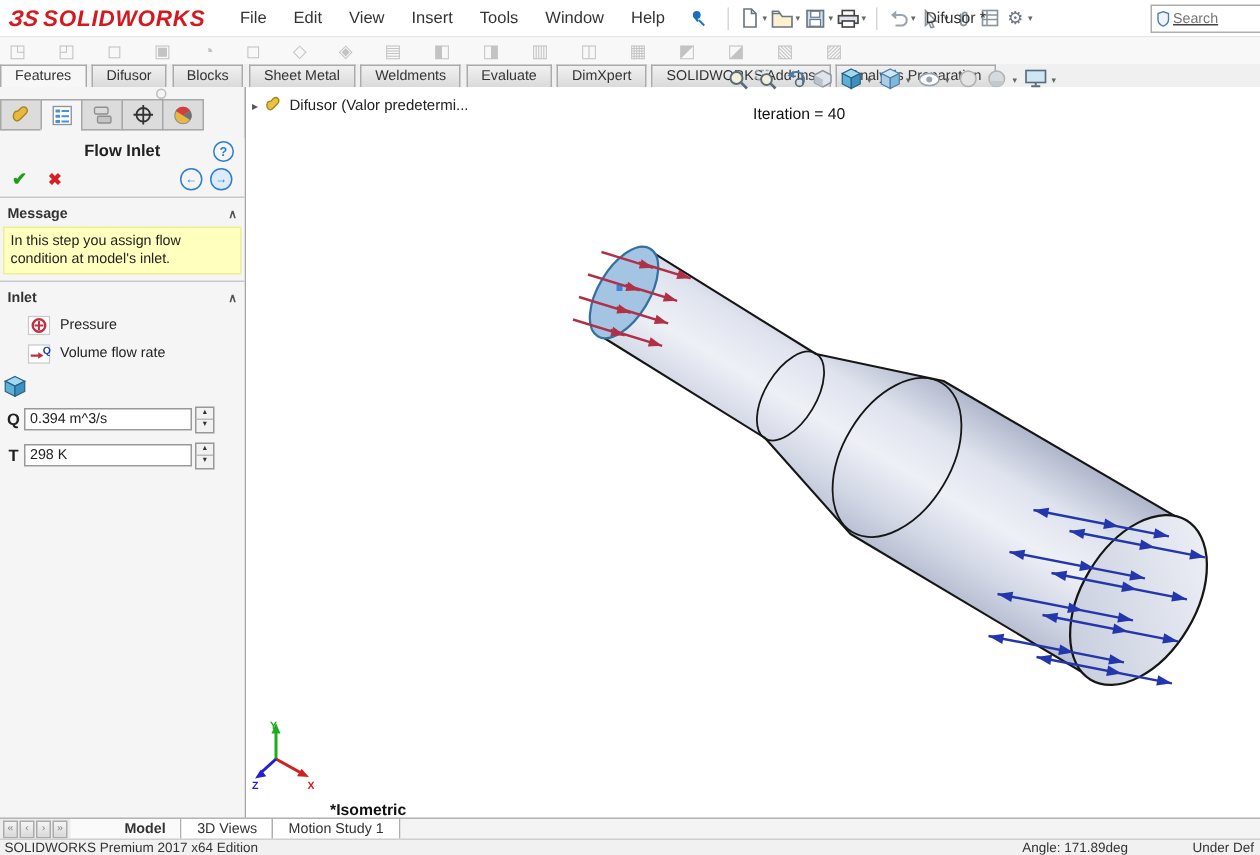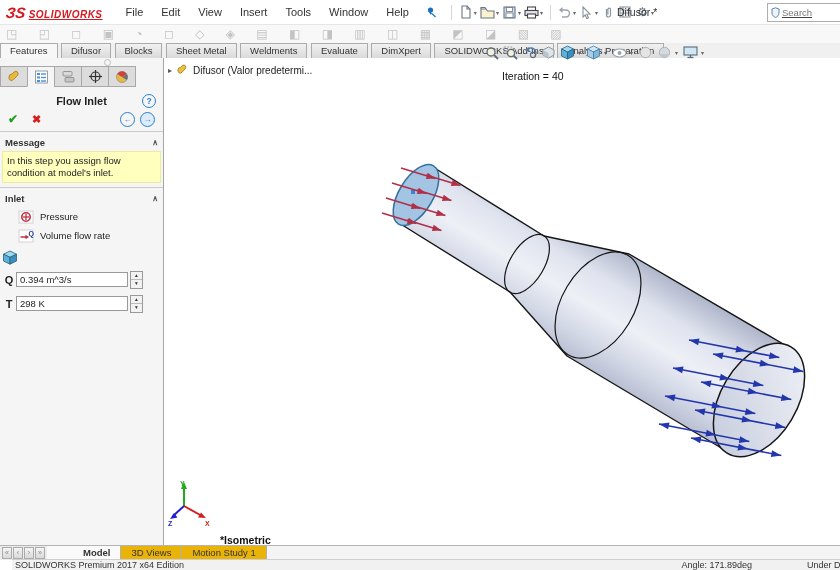--- a/index.html
+++ b/index.html
@@ -3,21 +3,21 @@
 <meta charset="utf-8">
 <style>
   html,body{margin:0;padding:0;}
   body{width:840px;height:570px;position:relative;overflow:hidden;background:#fff;
        font-family:"Liberation Sans",sans-serif;color:#222;-webkit-font-smoothing:antialiased;}
   
   .menubar{position:absolute;top:0;left:0;right:0;height:24px;background:#fff;
            display:flex;align-items:center;border-bottom:1px solid #e6e6e6;}
   .logo{display:flex;align-items:baseline;margin:0 14px 0 6px;color:#d51920;font-style:italic;white-space:nowrap;}
   .logo .mark{font-weight:bold;font-size:15px;margin-right:3px;transform:skewX(-8deg);}
-  .logo .word{font-weight:bold;font-size:10px;letter-spacing:.5px;text-decoration:underline;}
+  .logo .word{font-weight:bold;font-size:15px;letter-spacing:.5px;}
   .menu-item{font-size:11px;color:#333;padding:0 9px;line-height:24px;cursor:default;}
   .pin{margin:0 8px;}
   .vsep{width:1px;height:15px;background:#d6d6d6;margin:0 5px;}
   .mi{width:17px;height:17px;display:flex;align-items:center;justify-content:center;}
   .caret{font-size:6px;color:#666;margin:0 2px 0 0;}
   .win-title{position:absolute;left:617px;top:0;line-height:24px;font-size:10.5px;color:#333;}
   .searchbox{position:absolute;right:-12px;top:3px;width:80px;height:17px;border:1px solid #aeaeae;
              background:#fff;display:flex;align-items:center;padding-left:3px;}
   .searchbox input{border:0;outline:0;width:52px;font-size:9.5px;font-family:"Liberation Sans",sans-serif;color:#444;background:transparent;text-decoration:underline;}
   
@@ -77,26 +77,26 @@
   .annot{position:absolute;left:338px;top:12px;font-size:10.5px;color:#111;z-index:4;}
   .modelsvg{position:absolute;left:0;top:0;}
   .triad{position:absolute;left:4px;bottom:18px;z-index:4;}
   .viewname{position:absolute;left:56px;bottom:0px;font-size:10.5px;font-weight:bold;color:#111;z-index:4;}
   
   .btabs{position:absolute;left:0;right:0;bottom:10px;height:14px;background:#ececec;border-top:1px solid #b4b4b4;
          display:flex;align-items:stretch;font-size:9.5px;}
   .bnav{display:flex;align-items:center;padding:0 2px;gap:1px;}
   .bnav span{width:8px;height:10px;background:linear-gradient(#f5f5f5,#d9d9d9);border:1px solid #ababab;
              font-size:7px;line-height:9px;text-align:center;color:#888;}
-  .btab{padding:0 10px;line-height:13px;border-right:1px solid #b0b0b0;background:#eab308;color:#333;}
+  .btab{padding:0 10px;line-height:13px;border-right:1px solid #b0b0b0;background:#ffffff;color:#333;}
   .btab:first-of-type{border-left:1px solid #b0b0b0;}
   .btab.active{background:#fafafa;font-weight:bold;padding-left:36px;}
   .btab-fill{flex:1;background:#f4f4f4;}
   
-  .status{position:absolute;left:12px;right:0;bottom:0;height:10px;background:#f1f1f1;border-top:1px solid #cfcfcf;
+  .status{position:absolute;left:0;right:0;bottom:0;height:10px;background:#f1f1f1;border-top:1px solid #cfcfcf;
           font-size:9px;color:#333;}
   .status .l{position:absolute;left:3px;top:0;line-height:10px;}
   .status .angle{position:absolute;right:88px;top:0;line-height:10px;}
   .status .state{position:absolute;left:795px;top:0;line-height:10px;white-space:nowrap;}
   svg{display:block;}
 </style>
 </head>
 <body>
 
 <div class="menubar">

